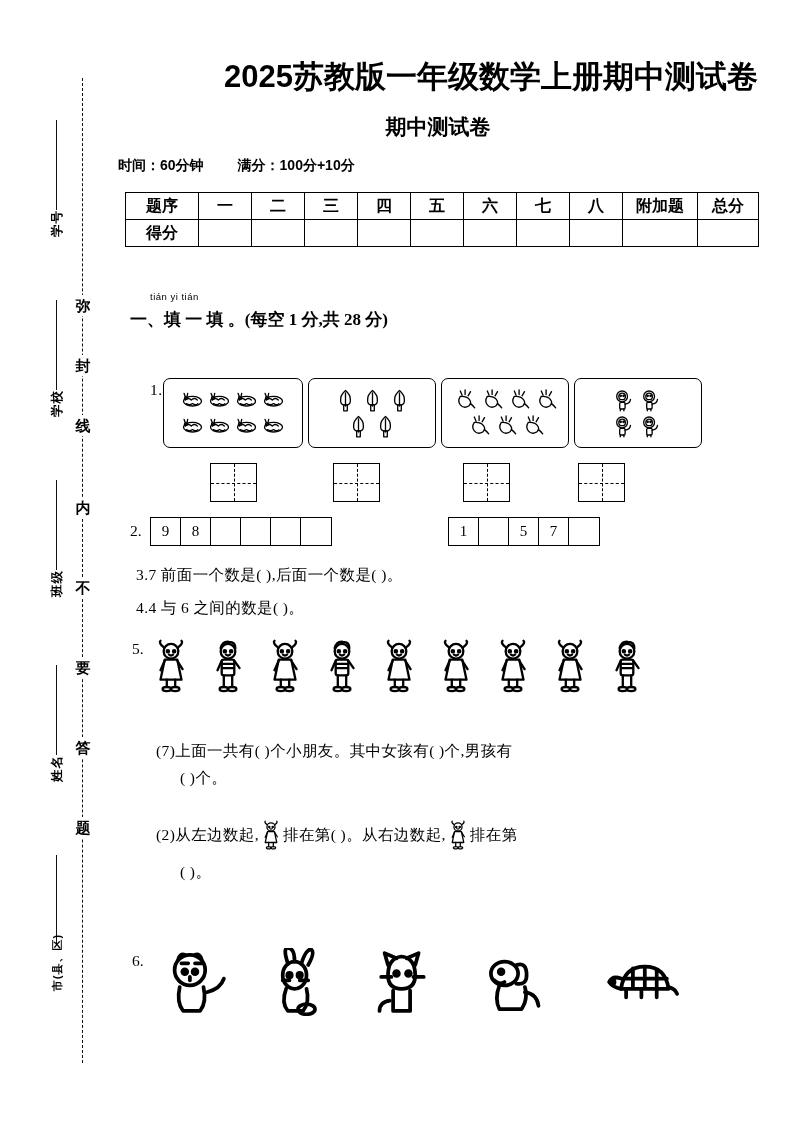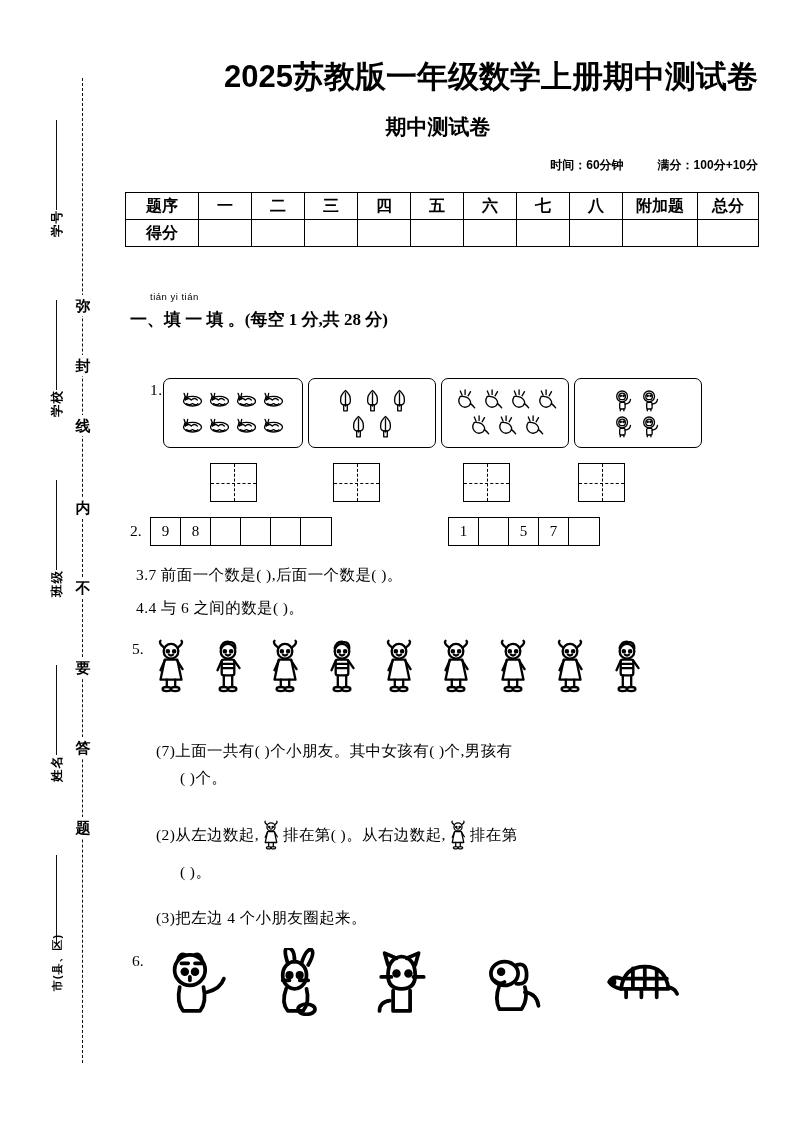--- a/index.html
+++ b/index.html
@@ -92,22 +92,22 @@
     width: 640px;
     text-align: center;
     font-size: 21px;
     font-weight: 700;
     font-family: "Liberation Sans", sans-serif;
   }
   .meta-line {
     position: absolute;
     left: 0; top: 157px;
     width: 640px;
-    text-align: right;
-    font-size: 12px;
+    text-align: left;
+    font-size: 14px;
     font-family: "Liberation Sans", sans-serif;
     font-weight: 600;
   }
   .meta-line .gapspace { display:inline-block; width: 34px; }
 
   
   #score-table {
     position: absolute;
     left: 7px;
     top: 192px;
@@ -640,21 +640,20 @@
           <circle cx="23" cy="12" r="1.1" fill="#000"></circle>
           <path d="M18 15 q2 2 4 0"></path>
           <path d="M14 20 h12 l4 19 h-20 z"></path>
           <path d="M14 21 l-4 9 M26 21 l5 8"></path>
           <path d="M16 39 v7 M24 39 v7"></path>
           <ellipse cx="16" cy="48" rx="4" ry="2"></ellipse>
           <ellipse cx="24" cy="48" rx="4" ry="2"></ellipse>
         </svg></span><span>排在第</span>
   </div>
   <div class="q-text" style="left:62px; top:862px;">(      )。</div>
-  <div class="q-text" style="left:38px; top:908px;">(3)把左边 4 个小朋友圈起来。</div>
 
   <div class="qnum" style="left:14px; top:952px;">6.</div>
   <div id="animals-row">
       <div class="animalfig" style="left: 38px; top: 948px; width: 78px; height: 68px;"><svg viewBox="0 0 40 40" width="100%" height="100%" fill="none" stroke="#000" stroke-width="2.2" stroke-linecap="round" stroke-linejoin="round">
           <circle cx="17" cy="13" r="9"></circle>
           <path d="M10 7 q1 -4 4 -3 M24 7 q-1 -4 -4 -3"></path>
           <path d="M12 9 h4 M20 9 h4"></path>
           <circle cx="14" cy="14" r="1.4" fill="#000"></circle>
           <circle cx="20" cy="14" r="1.4" fill="#000"></circle>
           <path d="M17 17 v2"></path>

